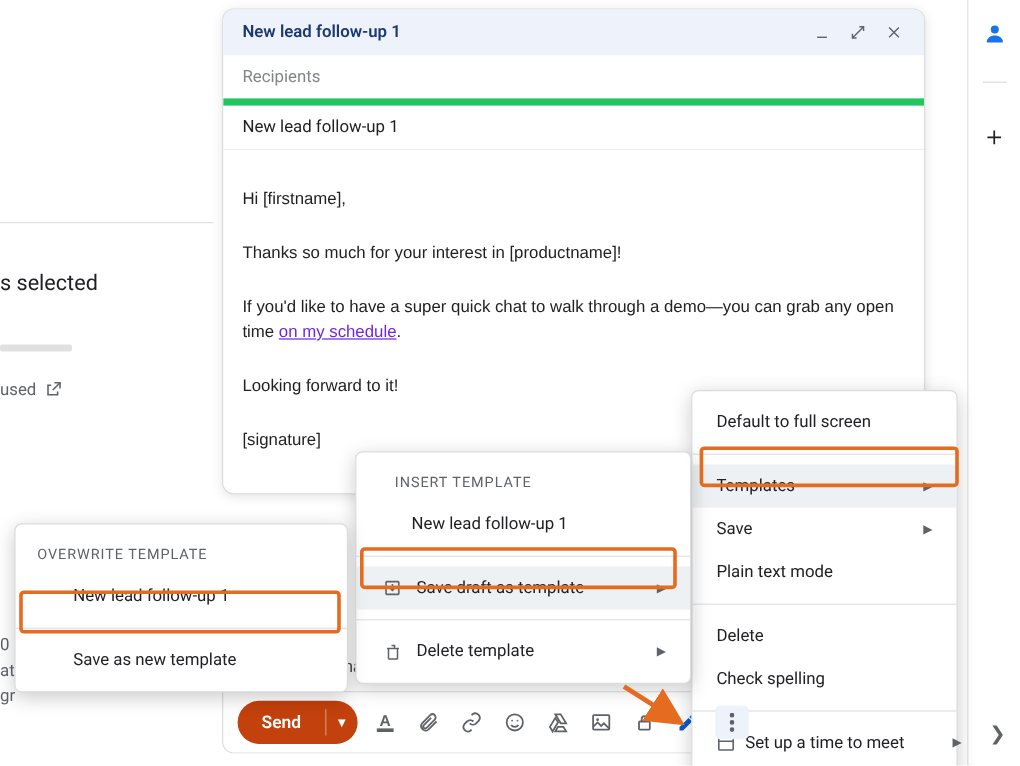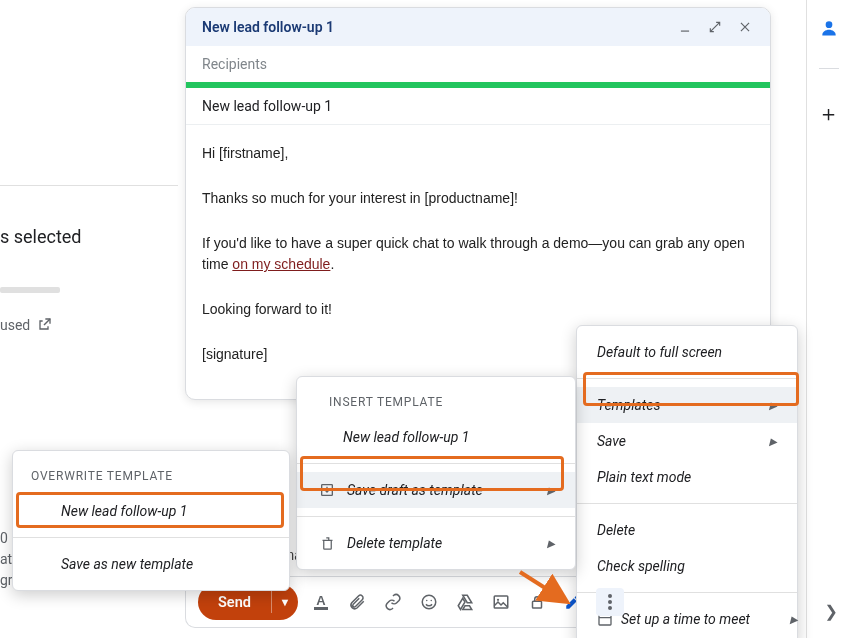--- a/index.html
+++ b/index.html
@@ -21,22 +21,22 @@
   .bg-panel .ext-icon svg { width:16px; height:16px; }
 
   
   .compose { position:absolute; left:185px; top:7px; width:586px; background:#fff; border:1px solid #dadce0; border-radius:10px; box-shadow:0 2px 10px rgba(0,0,0,.1); overflow:hidden;}
   .compose-header { background:#eef3fb; padding:10px 16px; display:flex; align-items:center; color:#1b3a74; font-weight:600; }
   .compose-header .spacer { flex:1; }
   .compose-header .win-btn { width:18px; height:18px; margin-left:12px; color:#5f6368; display:flex; align-items:center; justify-content:center; cursor:pointer;}
   .compose-field { padding:10px 16px; border-bottom:6px solid #22c55e; color:#80868b; }
   .compose-subject { padding:10px 16px; border-bottom:1px solid #eceff1; color:#202124; }
   .compose-body { padding:14px 16px 10px; font-family: Arial, sans-serif; line-height:1.5; color:#222; }
-  .compose-body p { margin:4px 0 24px; }
-  .compose-body a { color:#7f1d1d; }
+  .compose-body p { margin:16px 0 24px; }
+  .compose-body a { color:#6d28d9; }
   .compose-body .sig { margin-top:12px; }
 
   
   .format-bar { position:absolute; left:185px; top:534px; width:586px; height:43px; background:#fff; border:1px solid #dadce0; border-top:none; display:flex; align-items:center; padding:0 8px; }
   .format-bar .divider { width:1px; height:22px; background:#dadce0; margin:0 6px;}
   .fontname { font-family: Arial; color:#444; padding:0 4px;}
   .chev-small { margin-left:4px; color:#5f6368; font-size:10px;}
   .fmt-btn { width:28px; height:28px; display:flex; align-items:center; justify-content:center; color:#5f6368;}
   .letter { font-family: "Times New Roman", serif; font-size:17px; font-weight:600;}
   .letter.b { font-weight:bold;}
@@ -57,41 +57,41 @@
   .send-spacer { flex:1;}
   .more-dots-btn { width:28px; height:28px; display:flex; align-items:center; justify-content:center; color:#5f6368; background:#eef3fb; border-radius:4px; position:relative; z-index:50;}
   .trash-btn { width:28px; height:28px; display:flex; align-items:center; justify-content:center; color:#5f6368; margin-left:auto;}
   svg { display:block; }
 
   
   .arrow { position:absolute; left:518px; top:570px; pointer-events:none; z-index:40;}
 
   
   .menu { position:absolute; background:#fff; border:1px solid #dadce0; border-radius:6px; box-shadow:0 4px 16px rgba(0,0,0,.2); padding:8px 0; font-size:14px; z-index:30;}
-  .menu-item { padding:10px 20px; display:flex; align-items:center; cursor:pointer; white-space:nowrap;font-style:italic;}
+  .menu-item { padding:10px 20px; display:flex; align-items:center; cursor:pointer; white-space:nowrap;}
   .menu-item .mi-label { flex:1;}
   .menu-item .chev { margin-left:40px; font-size:10px; color:#5f6368;}
   .menu-item.hover-bg { background:#eef1f4; }
   .menu-sep { height:1px; background:#e0e0e0; margin:8px 0;}
   .menu-main { left:576px; top:325px; width:222px; }
 
   
   .hl { position:absolute; border:3px solid #e46b1f; border-radius:4px; pointer-events:none; z-index:60;}
   .hl-templates { left:583px; top:372px; width:216px; height:34px;}
   .hl-save-draft { left:300px; top:456px; width:264px; height:35px;}
   .hl-overwrite { left:16px; top:492px; width:268px; height:36px;}
 
   
   .menu-insert { left:296px; top:376px; width:280px; padding-top:16px;}
   .menu-insert .section-label { color:#5f6368; font-size:12px; letter-spacing:.8px; padding:2px 32px 10px; }
   .menu-insert .mi-indent { padding-left:46px;}
   .menu-insert .mi-lefticon { width:20px; display:flex; justify-content:center; margin-right:10px; color:#5f6368;}
 
   
-  .menu-overwrite { left:12px; top:450px; width:278px; padding-top:16px;}
+  .menu-overwrite { left:12px; top:436px; width:278px; padding-top:16px;}
   .menu-overwrite .section-label { color:#5f6368; font-size:12px; letter-spacing:.8px; padding:2px 18px 10px;}
   .menu-overwrite .mi-indent { padding-left:48px;}
 
   
   .bottom-chev { position:absolute; right:12px; top:602px; color:#5f6368; font-size:16px;}
 
 </style>
 </head>
 <body>
 

